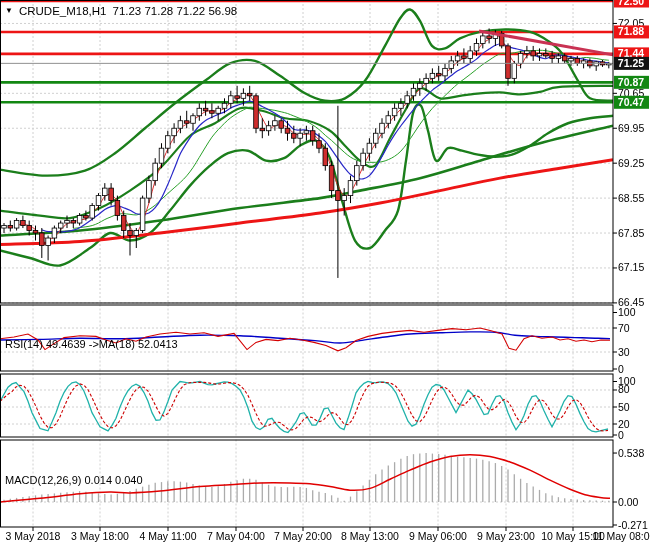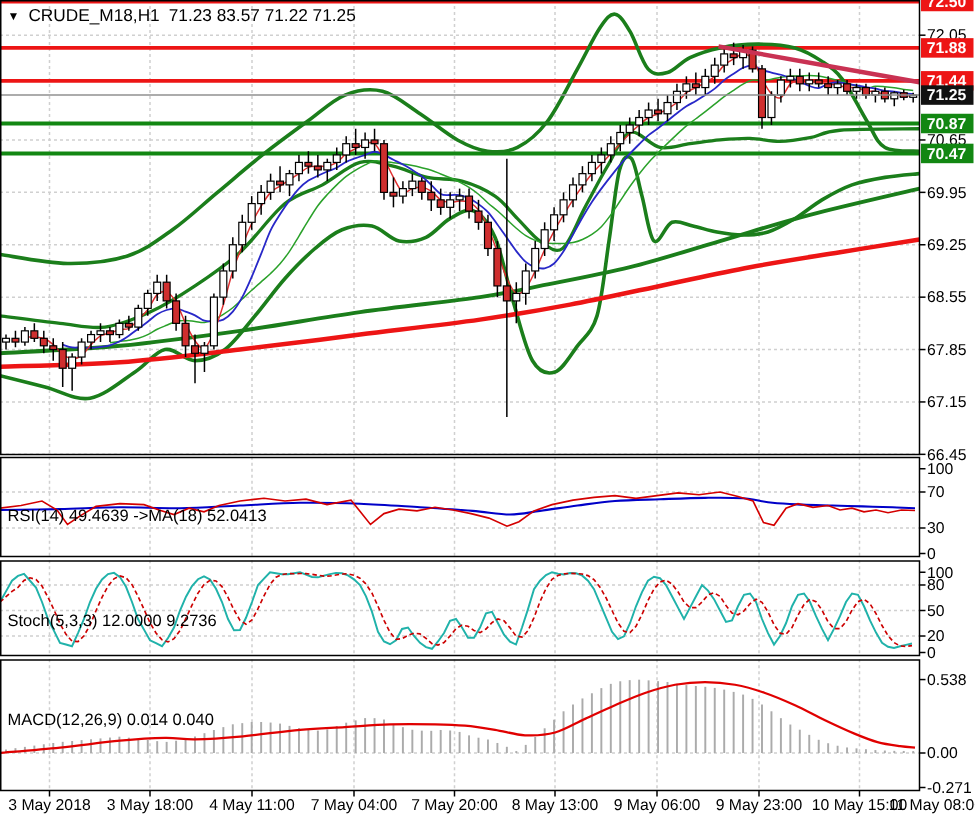--- a/index.html
+++ b/index.html
@@ -457,18 +457,17 @@
       <text x="438" y="540" font-size="10.5" font-family="&quot;Liberation Sans&quot;,sans-serif" fill="#000" text-anchor="middle">9 May 06:00</text>
       <line x1="506" x2="506" y1="527" y2="531" stroke="#000"></line>
       <text x="506" y="540" font-size="10.5" font-family="&quot;Liberation Sans&quot;,sans-serif" fill="#000" text-anchor="middle">9 May 23:00</text>
       <line x1="573" x2="573" y1="527" y2="531" stroke="#000"></line>
       <text x="573" y="540" font-size="10.5" font-family="&quot;Liberation Sans&quot;,sans-serif" fill="#000" text-anchor="middle">10 May 15:00</text>
       <text x="624" y="540" font-size="10.5" font-family="&quot;Liberation Sans&quot;,sans-serif" fill="#000" text-anchor="middle">11 May 08:00</text>
     </svg>
   <div class="ovl ttl">
     <span class="tri">▼</span>
     <span>CRUDE_M18,H1</span>
-    <span>71.23 83.57 71.22 71.25</span>
+    <span>71.23 71.28 71.22 56.98</span>
   </div>
   <div class="ovl lbl" id="rsiL">RSI(14) 49.4639  -&gt;MA(18) 52.0413</div>
-  <div class="ovl lbl" id="stoL">Stoch(5,3,3) 12.0000 9.2736</div>
   <div class="ovl lbl" id="macL">MACD(12,26,9) 0.014 0.040</div>
 </div>
 
 </body></html>

